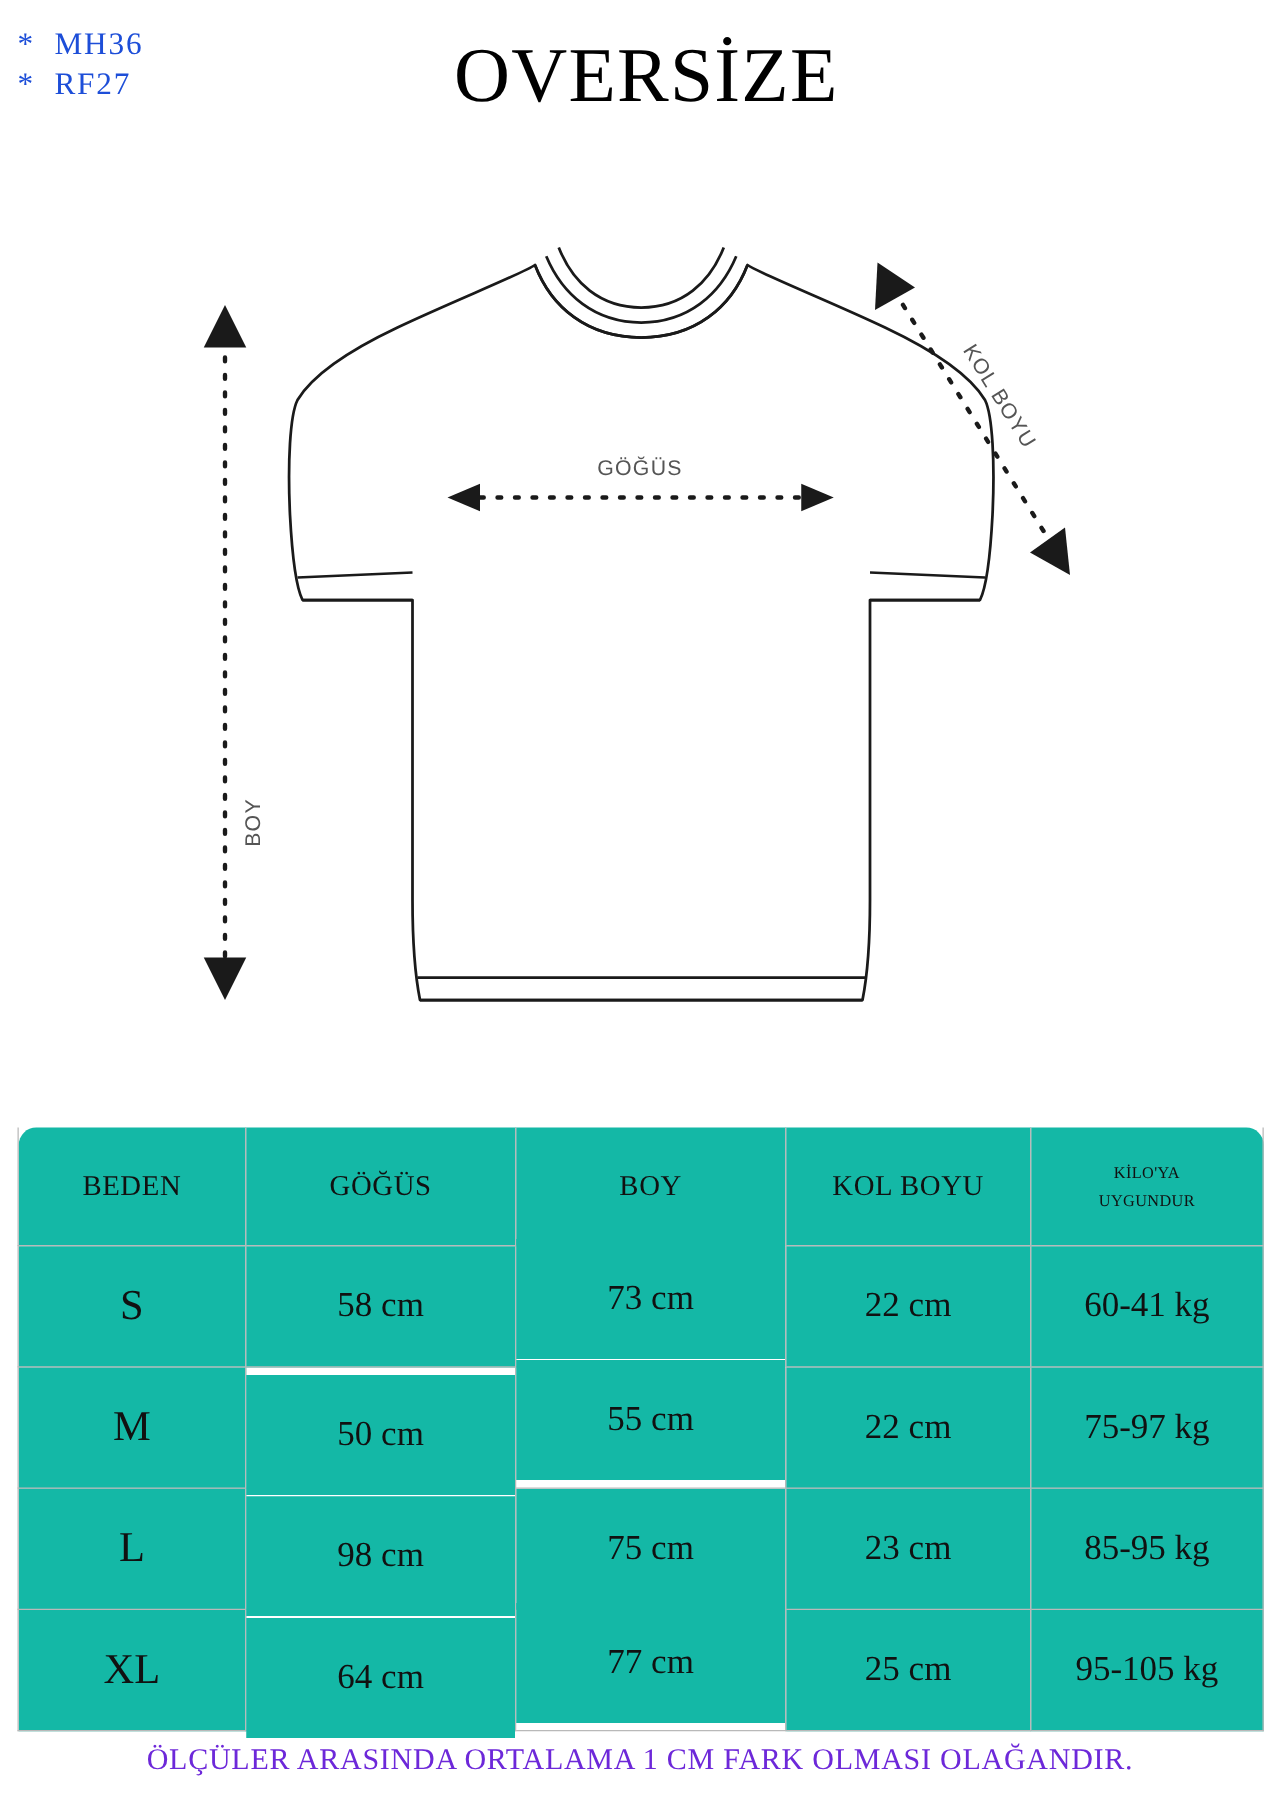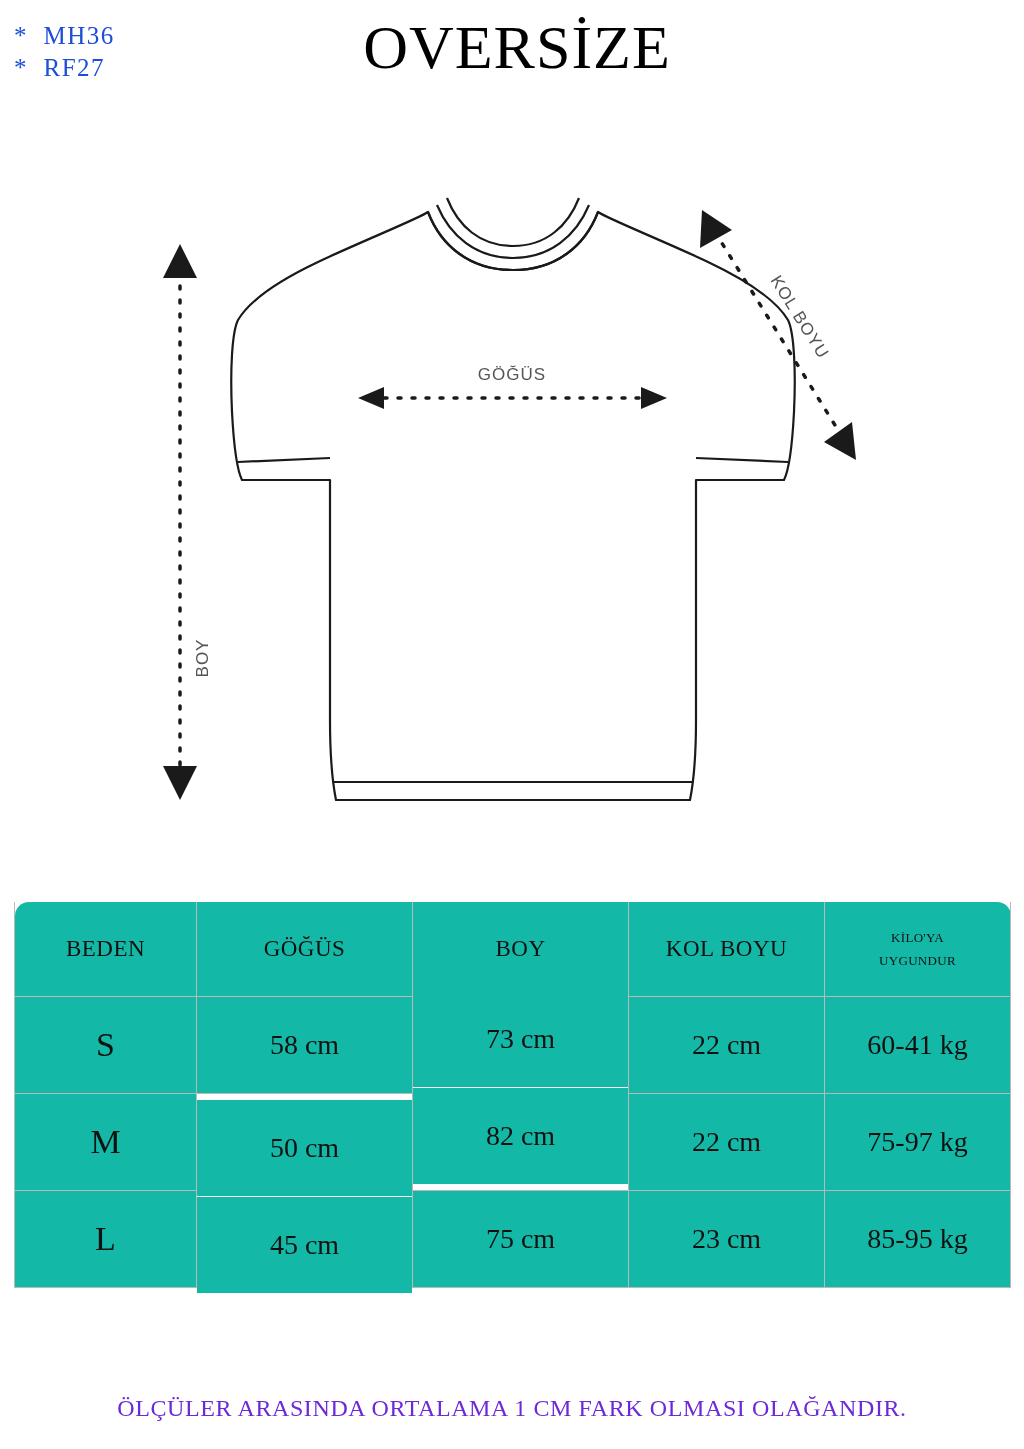--- a/index.html
+++ b/index.html
@@ -26,21 +26,21 @@
     letter-spacing: 1.5px;
     line-height: 32px;
     color: #1d4ed8;
   }
   #codes div { white-space: pre; }
 
   #main-title {
     position: absolute;
     left: 0;
     right: 0;
-    top: 12px;
+    top: 26px;
     text-align: center;
     font-family: "Liberation Serif", serif;
     font-size: 62px;
     font-weight: 400;
     letter-spacing: 1px;
     color: #000;
     padding-left: 10px;
   }
 
   
@@ -221,27 +221,34 @@
     <tr>
       <td class="size-cell">S</td>
       <td>58 cm</td>
       <td class="nudge-up">73 cm</td>
       <td>22  cm</td>
       <td>60-41 kg</td>
     </tr>
     <tr>
       <td class="size-cell">M</td>
       <td class="nudge-down">50 cm</td>
-      <td class="nudge-up">82 cm</td>
+      <td class="nudge-up">55 cm</td>
       <td>22 cm</td>
       <td>75-97 kg</td>
     </tr>
     <tr>
       <td class="size-cell">L</td>
-      <td class="nudge-down">45 cm</td>
+      <td class="nudge-down">98 cm</td>
       <td>75 cm</td>
       <td>23 cm</td>
       <td>85-95 kg</td>
     </tr>
+    <tr>
+      <td class="size-cell">XL</td>
+      <td class="nudge-down">64 cm</td>
+      <td class="nudge-up">77 cm</td>
+      <td>25 cm</td>
+      <td>95-105 kg</td>
+    </tr>
   </tbody>
 </table>
 
 <div id="footnote">ÖLÇÜLER ARASINDA ORTALAMA 1 CM FARK OLMASI OLAĞANDIR.</div>
 
 </body></html>

